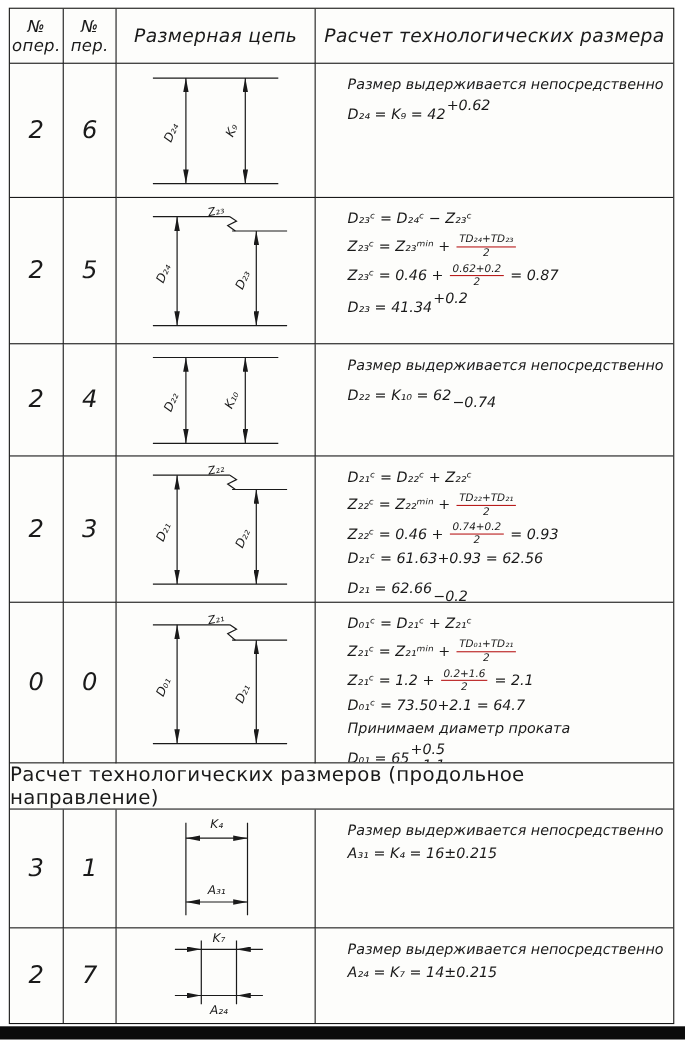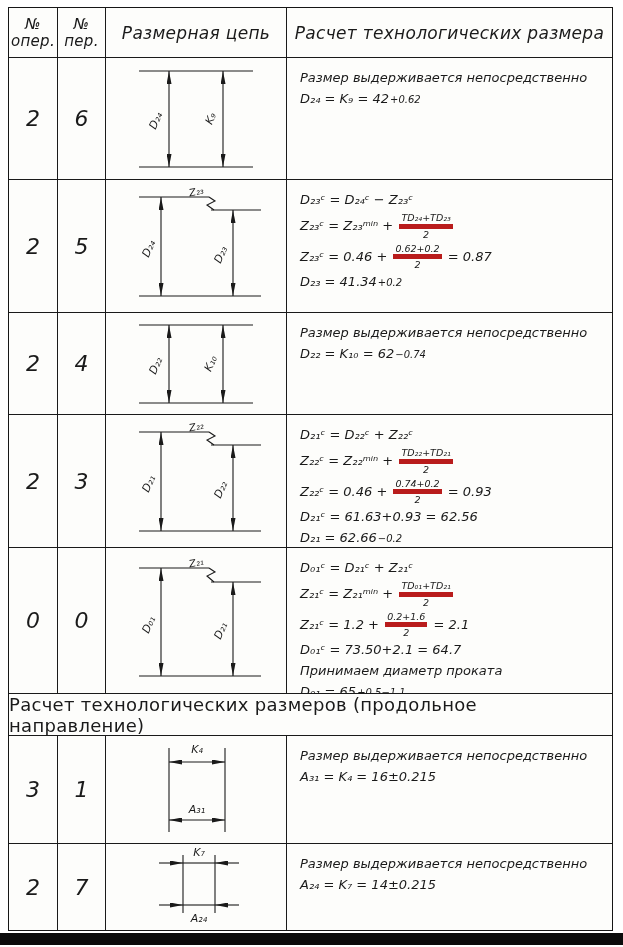--- a/index.html
+++ b/index.html
@@ -17,25 +17,25 @@
   .cell{border-right:1.4px solid #1a1a1a;border-bottom:1.4px solid #1a1a1a;box-sizing:border-box;overflow:hidden}
   .row .cell:last-child{border-right:none}
   .row.last .cell{border-bottom:none}
   .num-cell{display:flex;align-items:center;justify-content:center;font-style:italic;font-size:22px}
   .head-cell{display:flex;align-items:center;justify-content:center;font-style:italic;font-size:17px;text-align:center;letter-spacing:.3px}
   .nohead{flex-direction:column;line-height:1.1}
   .no-sym{font-size:15px}
   .no-sub{font-size:15px}
   .diagram-cell{display:flex;align-items:center;justify-content:center}
   .calc-cell{padding:9px 8px 4px 13px;font-style:italic;font-size:13px}
-  .calc-line{margin:2px 0;white-space:nowrap;line-height:1.45}
+  .calc-line{margin:2px 16px;white-space:nowrap;line-height:1.45}
   .section-cell{grid-column:1/-1;display:flex;align-items:center;justify-content:center;font-size:18px;letter-spacing:.3px}
   .frac{display:inline-flex;flex-direction:column;align-items:center;font-size:9.5px;line-height:1.25;vertical-align:middle;margin:0 2px}
-  .frac .fn{border-bottom:5px solid #b91c1c;padding:0 2px}
-  .tol{display:inline-flex;flex-direction:row;justify-content:center;font-size:10px;line-height:1.15;vertical-align:middle;margin-left:1px;text-align:left}
+  .frac .fn{border-bottom:1px solid #b91c1c;padding:0 2px}
+  .tol{display:inline-flex;flex-direction:column;justify-content:center;font-size:13px;line-height:1.15;vertical-align:middle;margin-left:1px;text-align:left}
   .tol span{display:block;height:1.15em}
   .dln{stroke:#1a1a1a;stroke-width:1.1;fill:none}
   .dlab{font-family:"DejaVu Sans",sans-serif;font-style:italic;font-size:11px;fill:#1a1a1a}
   .zlab{font-size:10px}
   .scan-bar{position:absolute;left:0;top:933px;width:623px;height:12px;background:#0b0b0b}
 </style>
 </head>
 <body>
 
 <svg width="0" height="0" style="position:absolute" aria-hidden="true">

